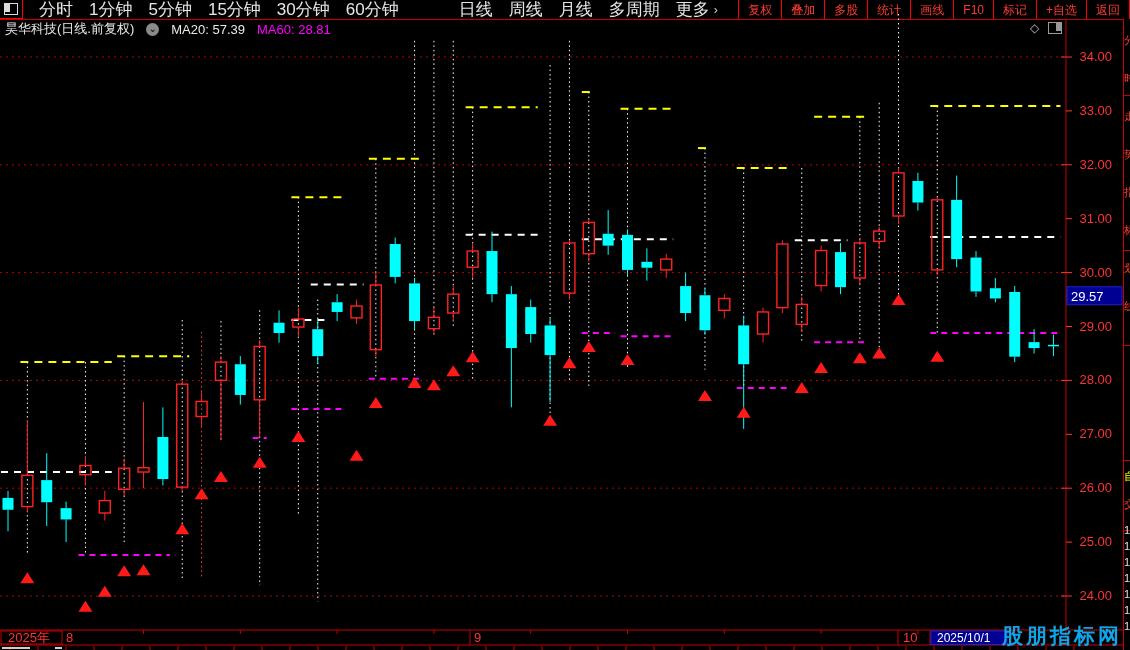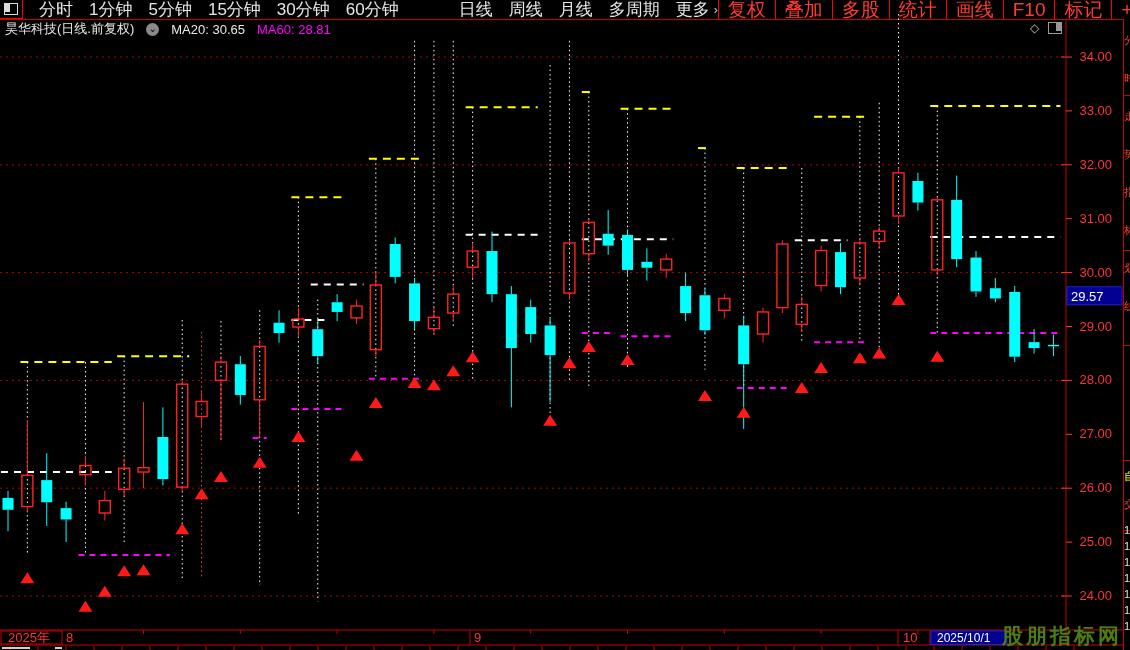--- a/index.html
+++ b/index.html
@@ -13,33 +13,33 @@
   .split-glyph{width:12px;height:10px;border:1px solid #dcdcdc;position:relative;}
   .split-glyph::before{content:"";position:absolute;left:0;top:0;width:5px;height:8px;background:#dcdcdc;}
   .split-glyph.right::before{left:auto;right:0;background:#9a9a9a;}
   .split-glyph.gray{border-color:#9a9a9a;}
   #left-menu{display:flex;align-items:center;gap:0;padding-left:8px;}
   .lmenu-item{color:#e6e6e6;font-size:17px;padding:7px 8px;cursor:default;white-space:nowrap;}
   .lmenu-item.active{color:#e5e5e5;margin-left:44px;}
   #more-arrow{color:#cfcfcf;font-size:12px;margin-left:-4px;}
   #right-menu{margin-left:auto;display:flex;align-items:stretch;height:19px;
               border-left:1px solid #ff0000;}
-  .rmenu-item{color:#ff3b30;font-size:19px;padding:1px 9px 0 9px;border-right:1px solid #ff0000;
+  .rmenu-item{color:#ff3b30;font-size:12px;padding:1px 9px 0 9px;border-right:1px solid #ff0000;
               display:flex;align-items:center;white-space:nowrap;}
   
   #title-row{position:absolute;left:5px;top:21px;height:16px;display:flex;align-items:center;gap:12px;z-index:5;}
   #stock-title{color:#e8e8e8;font-size:13px;white-space:nowrap;}
   #collapse-circle{width:13px;height:13px;border-radius:50%;background:#8a8a8a;color:#1a1a1a;
                    font-size:10px;line-height:12px;text-align:center;font-weight:bold;}
   #ma20{color:#e8e8e8;font-size:13px;}
   #ma60{color:#ff00ff;font-size:13px;text-align:center;}
   #title-icons{position:absolute;top:21px;left:1030px;display:flex;gap:9px;align-items:center;z-index:5;}
   #diamond-icon{color:#b9b9b9;font-size:12px;}
   
-  #watermark{position:absolute;right:8px;bottom:3px;text-align:right;z-index:9;color:#4d7c0f;line-height:1.1;}
+  #watermark{position:absolute;right:8px;bottom:3px;text-align:right;z-index:9;color:#0ea5e9;line-height:1.1;}
   #watermark .wm1{font-size:21px;font-weight:bold;letter-spacing:3px;}
   #watermark .wm2{font-size:21px;font-weight:bold;}
   
   #edge-panel{position:absolute;left:1123px;top:19px;width:7px;height:631px;overflow:hidden;
               border-left:1px solid #c80000;z-index:8;background:#000;}
   .edge-frag{position:absolute;left:0;width:14px;font-size:11px;color:#ff3b30;}
   .edge-sep{position:absolute;left:0;width:7px;height:0;border-top:1px solid #c80000;}
   svg{position:absolute;left:0;top:0;}
   text{font-family:"Liberation Sans","DejaVu Sans",sans-serif;}
 </style>
@@ -75,21 +75,21 @@
         <span class="rmenu-item">F10</span>
         <span class="rmenu-item">标记</span>
         <span class="rmenu-item">+自选</span>
         <span class="rmenu-item">返回</span>
       </div>
   </div>
 
   <div id="title-row">
     <span id="stock-title">昊华科技(日线.前复权)</span>
     <span id="collapse-circle">⌄</span>
-    <span id="ma20">MA20: 30.65</span>
+    <span id="ma20">MA20: 57.39</span>
     <span id="ma60">MA60: 28.81</span>
   </div>
   <div id="title-icons">
     <span id="diamond-icon">◇</span>
     <div class="split-glyph gray right"></div>
   </div>
 
   <svg id="chart-svg" width="1130" height="650">
       <line x1="0" y1="596" x2="1066" y2="596" stroke="#b80000" stroke-width="1" stroke-dasharray="2,4"></line>
       <line x1="0" y1="488.2" x2="1066" y2="488.2" stroke="#b80000" stroke-width="1" stroke-dasharray="2,4"></line>

